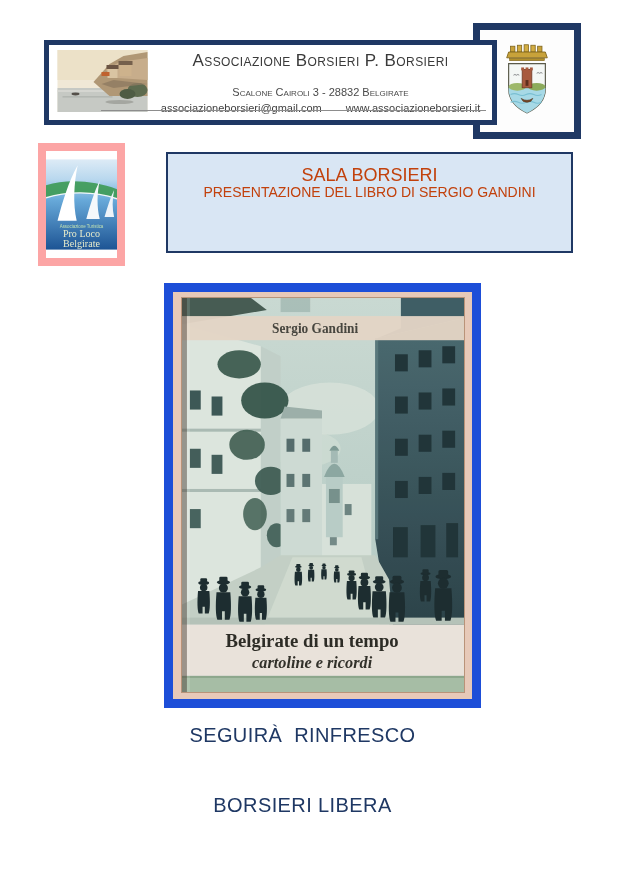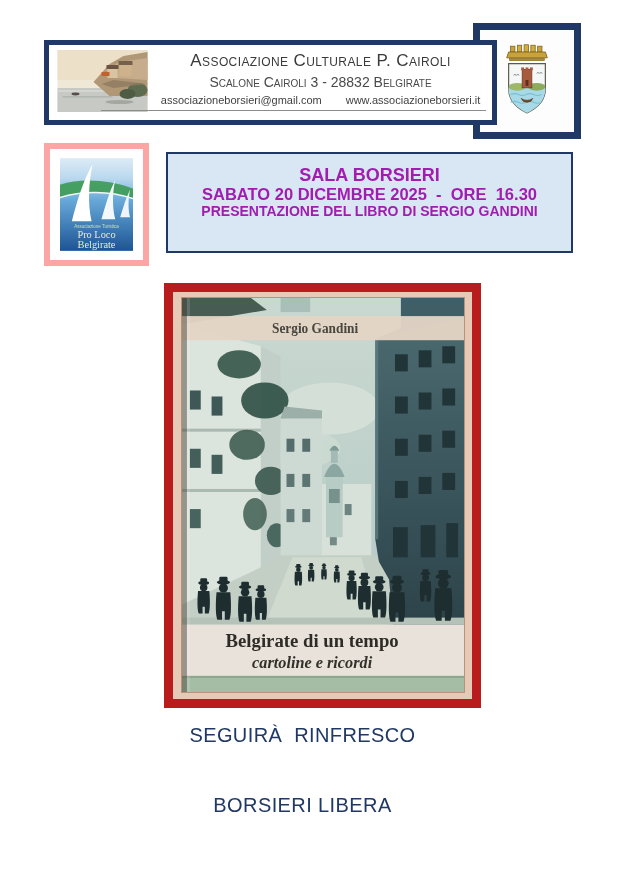--- a/index.html
+++ b/index.html
@@ -8,49 +8,49 @@
     font-family:"Liberation Sans", sans-serif;overflow:hidden;
   }
   
   .header-box{
     position:absolute;left:44px;top:40px;width:453px;height:85px;
     border:5px solid #1f3864;background:#ffffff;box-sizing:border-box;z-index:2;
   }
   .painting{position:absolute;left:8px;top:5px;width:91px;height:62px;}
   .header-text{position:absolute;left:102px;right:2px;top:6px;text-align:center;color:#3d3d3d;}
   .assoc-name{font-variant:small-caps;font-size:17px;letter-spacing:.4px;color:#3a3a3a;white-space:nowrap;}
-  .assoc-addr{font-variant:small-caps;font-size:14px;margin-top:3px;color:#4a4a4a;}
+  .assoc-addr{font-variant:small-caps;font-size:11px;margin-top:15px;color:#4a4a4a;}
   .assoc-contacts{font-size:11px;margin-top:4px;color:#3f3f3f;display:flex;justify-content:center;gap:24px;}
   .header-underline{position:absolute;left:52px;right:6px;bottom:9px;border-top:1px solid #8d8d8d;}
   
   .crest-box{
     position:absolute;left:473px;top:23px;width:108px;height:116px;
     border:7px solid #1f3864;background:#fdfdfd;box-sizing:border-box;z-index:1;
     display:flex;align-items:center;justify-content:center;
   }
   
   .proloco-box{
-    position:absolute;left:44px;top:143px;width:105px;height:123px;
-    border:6px solid #fca5a5;background:#ffffff;box-sizing:border-box;
+    position:absolute;left:38px;top:143px;width:87px;height:123px;
+    border:8px solid #fca5a5;background:#ffffff;box-sizing:border-box;
     display:flex;align-items:center;justify-content:center;
   }
   
   .event-box{
     position:absolute;left:166px;top:152px;width:407px;height:101px;
     border:2px solid #1f3864;background:#d9e6f4;box-sizing:border-box;
-    color:#a21caf;font-weight:bold;text-align:center;overflow:hidden;
+    color:#c2410c;font-weight:normal;text-align:center;overflow:hidden;
   }
   .event-box p{margin:0;white-space:pre;line-height:1.12;}
   .ev1{padding-top:11px;font-size:18px;}
   .ev2{margin-top:13px;font-size:16.5px;}
   .ev3{margin-top:13px;font-size:14px;}
   
   .book-box{
     position:absolute;left:164px;top:283px;width:317px;height:425px;
-    background:#b91c1c;padding:9px;box-sizing:border-box;
+    background:#1d4ed8;padding:9px;box-sizing:border-box;
   }
   .book-mat{position:relative;width:100%;height:100%;background:#e7c9b8;}
   .book-photo{position:absolute;left:8px;top:5px;right:7px;bottom:6px;border:1px solid #b99379;}
   .book-photo svg{display:block;width:100%;height:100%;}
   
   .footer-line{
     position:absolute;left:150px;width:305px;text-align:center;
     color:#1f3864;font-weight:normal;font-size:20px;letter-spacing:.4px;white-space:pre;
   }
   .fl1{top:724px;}
@@ -75,21 +75,21 @@
       <rect x="49" y="15" width="12" height="4" fill="#6b5443"></rect>
       <rect x="61" y="11" width="14" height="4" fill="#75604c"></rect>
       <rect x="44" y="22" width="8" height="4" fill="#c0622f"></rect>
       <ellipse cx="80" cy="40" rx="10" ry="7" fill="#5d6b4f"></ellipse>
       <ellipse cx="70" cy="44" rx="8" ry="5" fill="#4e5c44"></ellipse>
       <polygon points="90,34 56,38 44,34 56,30" fill="#8f7a62" opacity=".8"></polygon>
       <ellipse cx="18" cy="44" rx="4" ry="1.4" fill="#55504a"></ellipse>
       <ellipse cx="62" cy="52" rx="14" ry="2" fill="#8d8f88" opacity=".6"></ellipse>
     </svg>
     <div class="header-text">
-      <div class="assoc-name">Associazione Culturale P. Cairoli</div>
+      <div class="assoc-name">Associazione Borsieri P. Borsieri</div>
       <div class="assoc-addr">Scalone Cairoli 3 - 28832 Belgirate</div>
       <div class="assoc-contacts">
         <span>associazioneborsieri@gmail.com</span>
         <span>www.associazioneborsieri.it</span>
       </div>
     </div>
     <div class="header-underline"></div>
   </div>
 
   <div class="crest-box">
@@ -142,21 +142,20 @@
       <path d="M56,22 C53,36 53,50 56,62 L42,62 C46,48 50,34 56,22 Z" fill="#f4f8fb"></path>
       <path d="M71,32 C69,42 69,52 71,60 L61,60 C64,50 67,40 71,32 Z" fill="#eef4f9"></path>
       <text x="37" y="71" text-anchor="middle" font-size="4.6" fill="#bfe0b2" font-family="Liberation Sans, sans-serif">Associazione Turistica</text>
       <text x="37" y="81" text-anchor="middle" font-size="10.5" fill="#e9eccb" font-family="Liberation Serif, serif">Pro Loco</text>
       <text x="37" y="91" text-anchor="middle" font-size="10.5" fill="#e9eccb" font-family="Liberation Serif, serif">Belgirate</text>
     </svg>
   </div>
 
   <div class="event-box">
     <p class="ev1">SALA BORSIERI</p>
-    <p class="ev2">SABATO 20 DICEMBRE 2025  -  ORE  16.30</p>
     <p class="ev3">PRESENTAZIONE DEL LIBRO DI SERGIO GANDINI</p>
   </div>
 
   <div class="book-box">
     <div class="book-mat">
       <div class="book-photo">
         <svg viewBox="0 0 286 392" preserveAspectRatio="none" aria-hidden="true">
           <defs>
             <linearGradient id="sky" x1="0" y1="0" x2="0" y2="1">
               <stop offset="0" stop-color="#cfdcd6"></stop>

